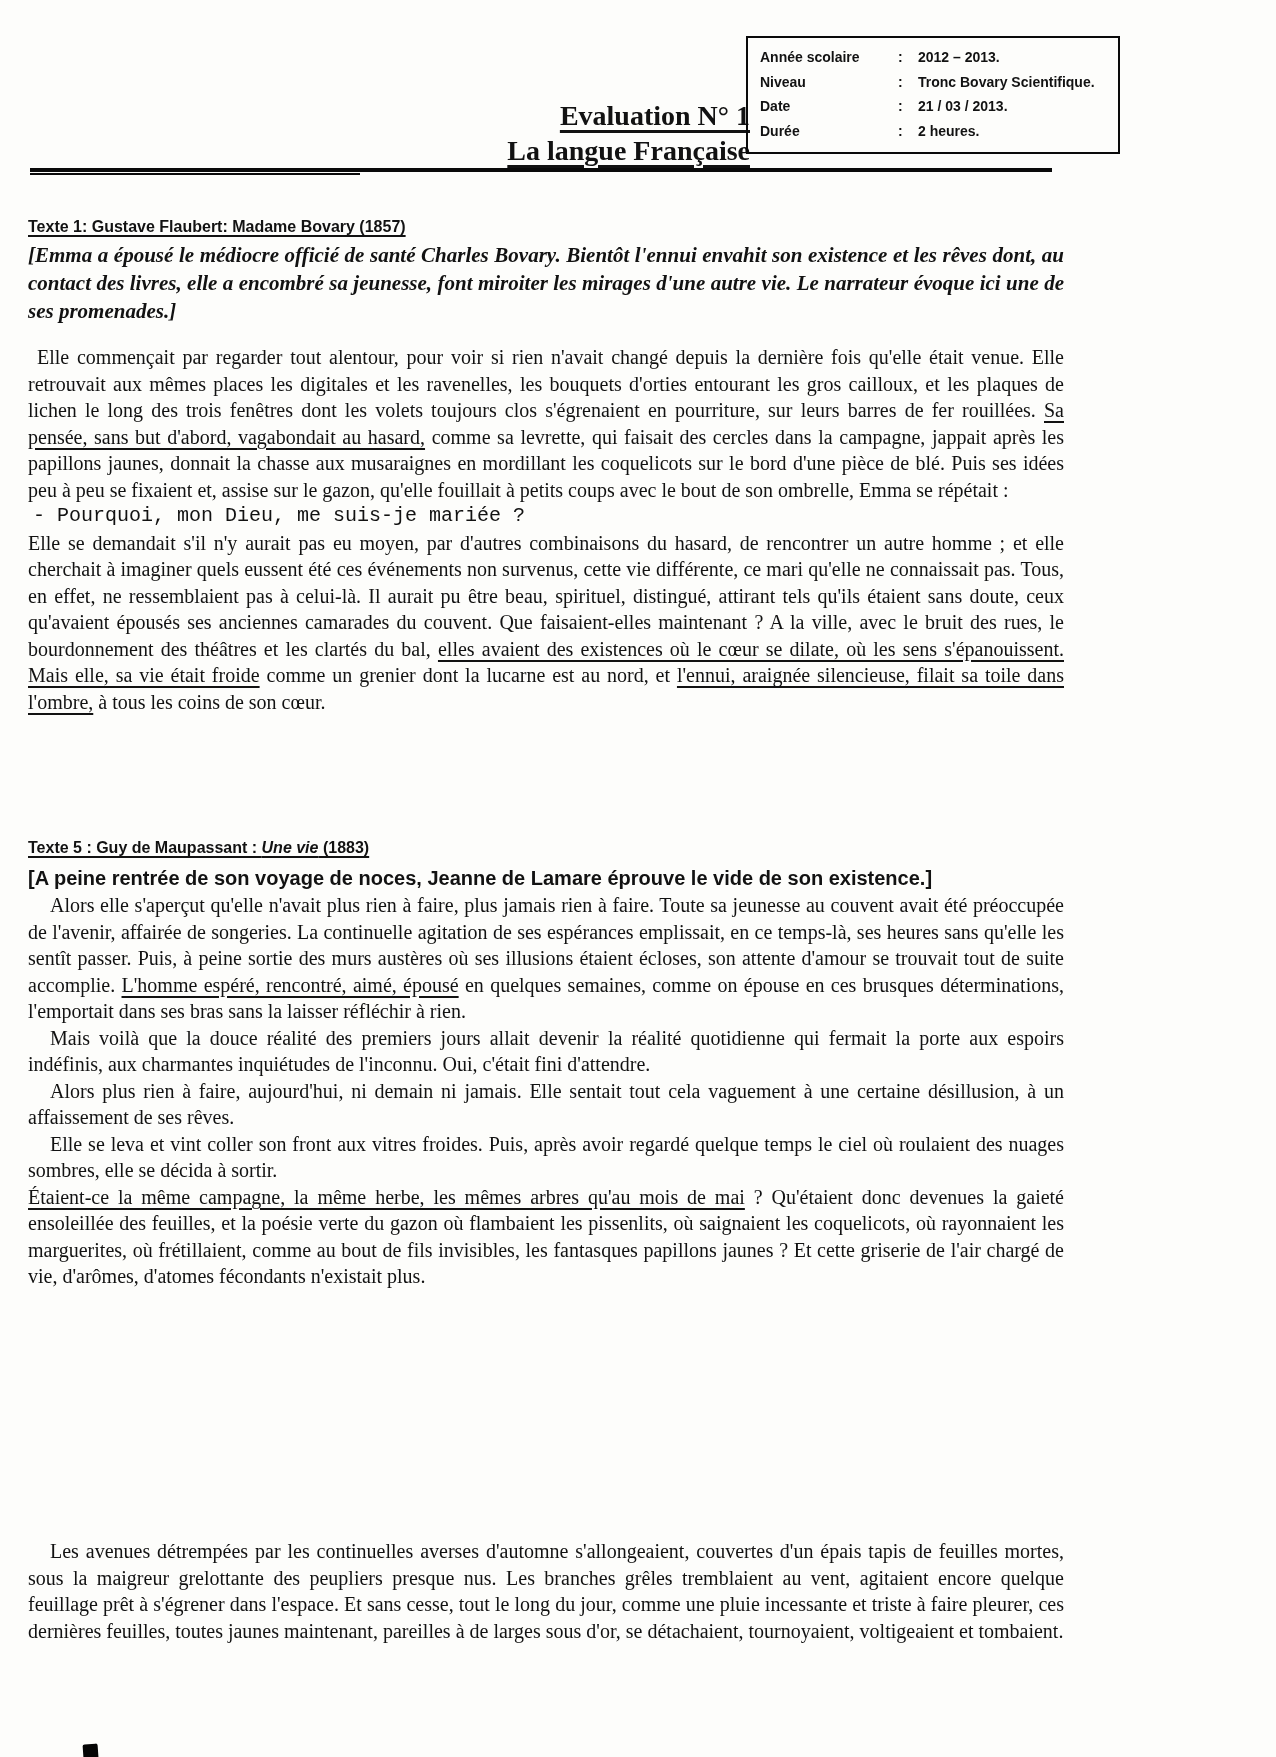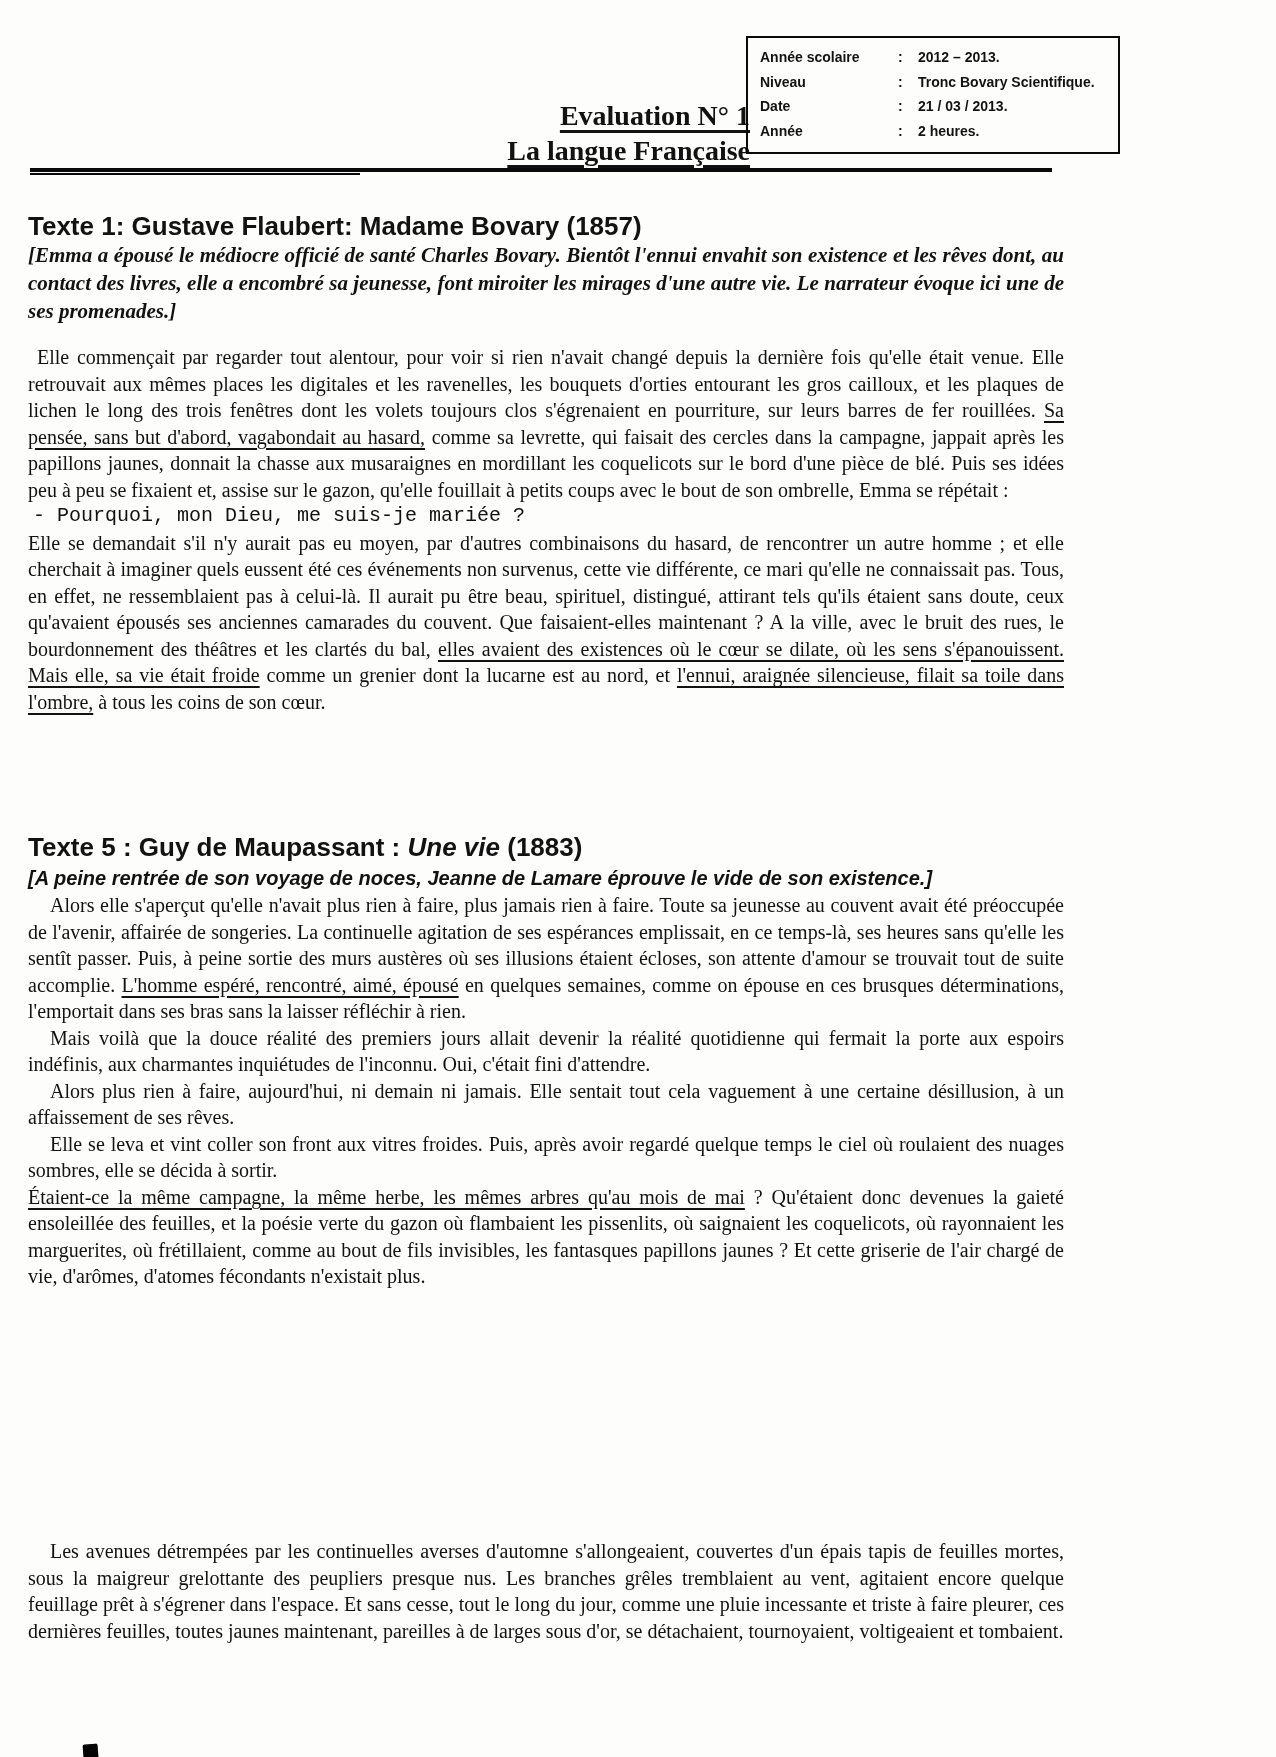--- a/index.html
+++ b/index.html
@@ -16,24 +16,24 @@
   .info-box { position:absolute; top:36px; left:746px; width:348px;
     border:2.5px solid #0a0a0a; padding:7px 10px 9px 12px;
     font-family:"Liberation Sans", sans-serif; font-weight:bold; font-size:14px; line-height:24.5px; }
   .info-row { display:flex; }
   .info-label { width:138px; flex:0 0 138px; }
   .info-sep { width:20px; flex:0 0 20px; }
   .header-rule { position:absolute; top:168px; left:30px; width:1022px; height:4px; background:#0a0a0a; }
   .header-rule:after { content:""; position:absolute; left:0; top:5px; width:330px; height:1.5px; background:#0a0a0a; }
   
   .content { position:absolute; top:212px; left:28px; width:1036px; }
-  .texte-heading { font-family:"Liberation Sans", sans-serif; font-weight:bold; font-size:26px;
-    line-height:29px; text-decoration-thickness:2px; text-underline-offset:3px; }
+  .texte-heading { font-family:"Liberation Sans", sans-serif; font-weight:bold; font-size:16px;
+    line-height:29px; text-decoration:underline; text-decoration-thickness:2px; text-underline-offset:3px; }
   .intro-serif { font-weight:bold; font-style:italic; font-size:21px; line-height:28px; text-align:justify; }
-  .intro-sans { font-family:"Liberation Sans", sans-serif; font-weight:bold; font-style:italic;
+  .intro-sans { font-family:"Liberation Sans", sans-serif; font-weight:bold; 
     font-size:20px; line-height:28px; }
   .body-par { font-size:20px; line-height:26.5px; text-align:justify; }
   .indent-sm { text-indent:9px; }
   .indent-md { text-indent:22px; }
   .u { text-decoration:underline; text-decoration-thickness:2px; text-underline-offset:3.5px; }
   .i { font-style:italic; }
   .texte1-body { margin-top:19px; }
   .texte2 { margin-top:118px; }
   .texte2 .intro-sans { margin-top:2px; }
   .final-par { position:absolute; top:1538px; left:28px; width:1036px; }
@@ -61,21 +61,21 @@
       <span class="info-label">Niveau</span>
       <span class="info-sep">:</span>
       <span class="info-value">Tronc Bovary Scientifique.</span>
     </div>
     <div class="info-row">
       <span class="info-label">Date</span>
       <span class="info-sep">:</span>
       <span class="info-value">21 / 03 / 2013.</span>
     </div>
     <div class="info-row">
-      <span class="info-label">Année</span>
+      <span class="info-label">Durée</span>
       <span class="info-sep">:</span>
       <span class="info-value">2 heures.</span>
     </div>
   </div>
 
   <div class="header-rule"></div>
 
   <div class="content">
 
     <div class="texte1">

